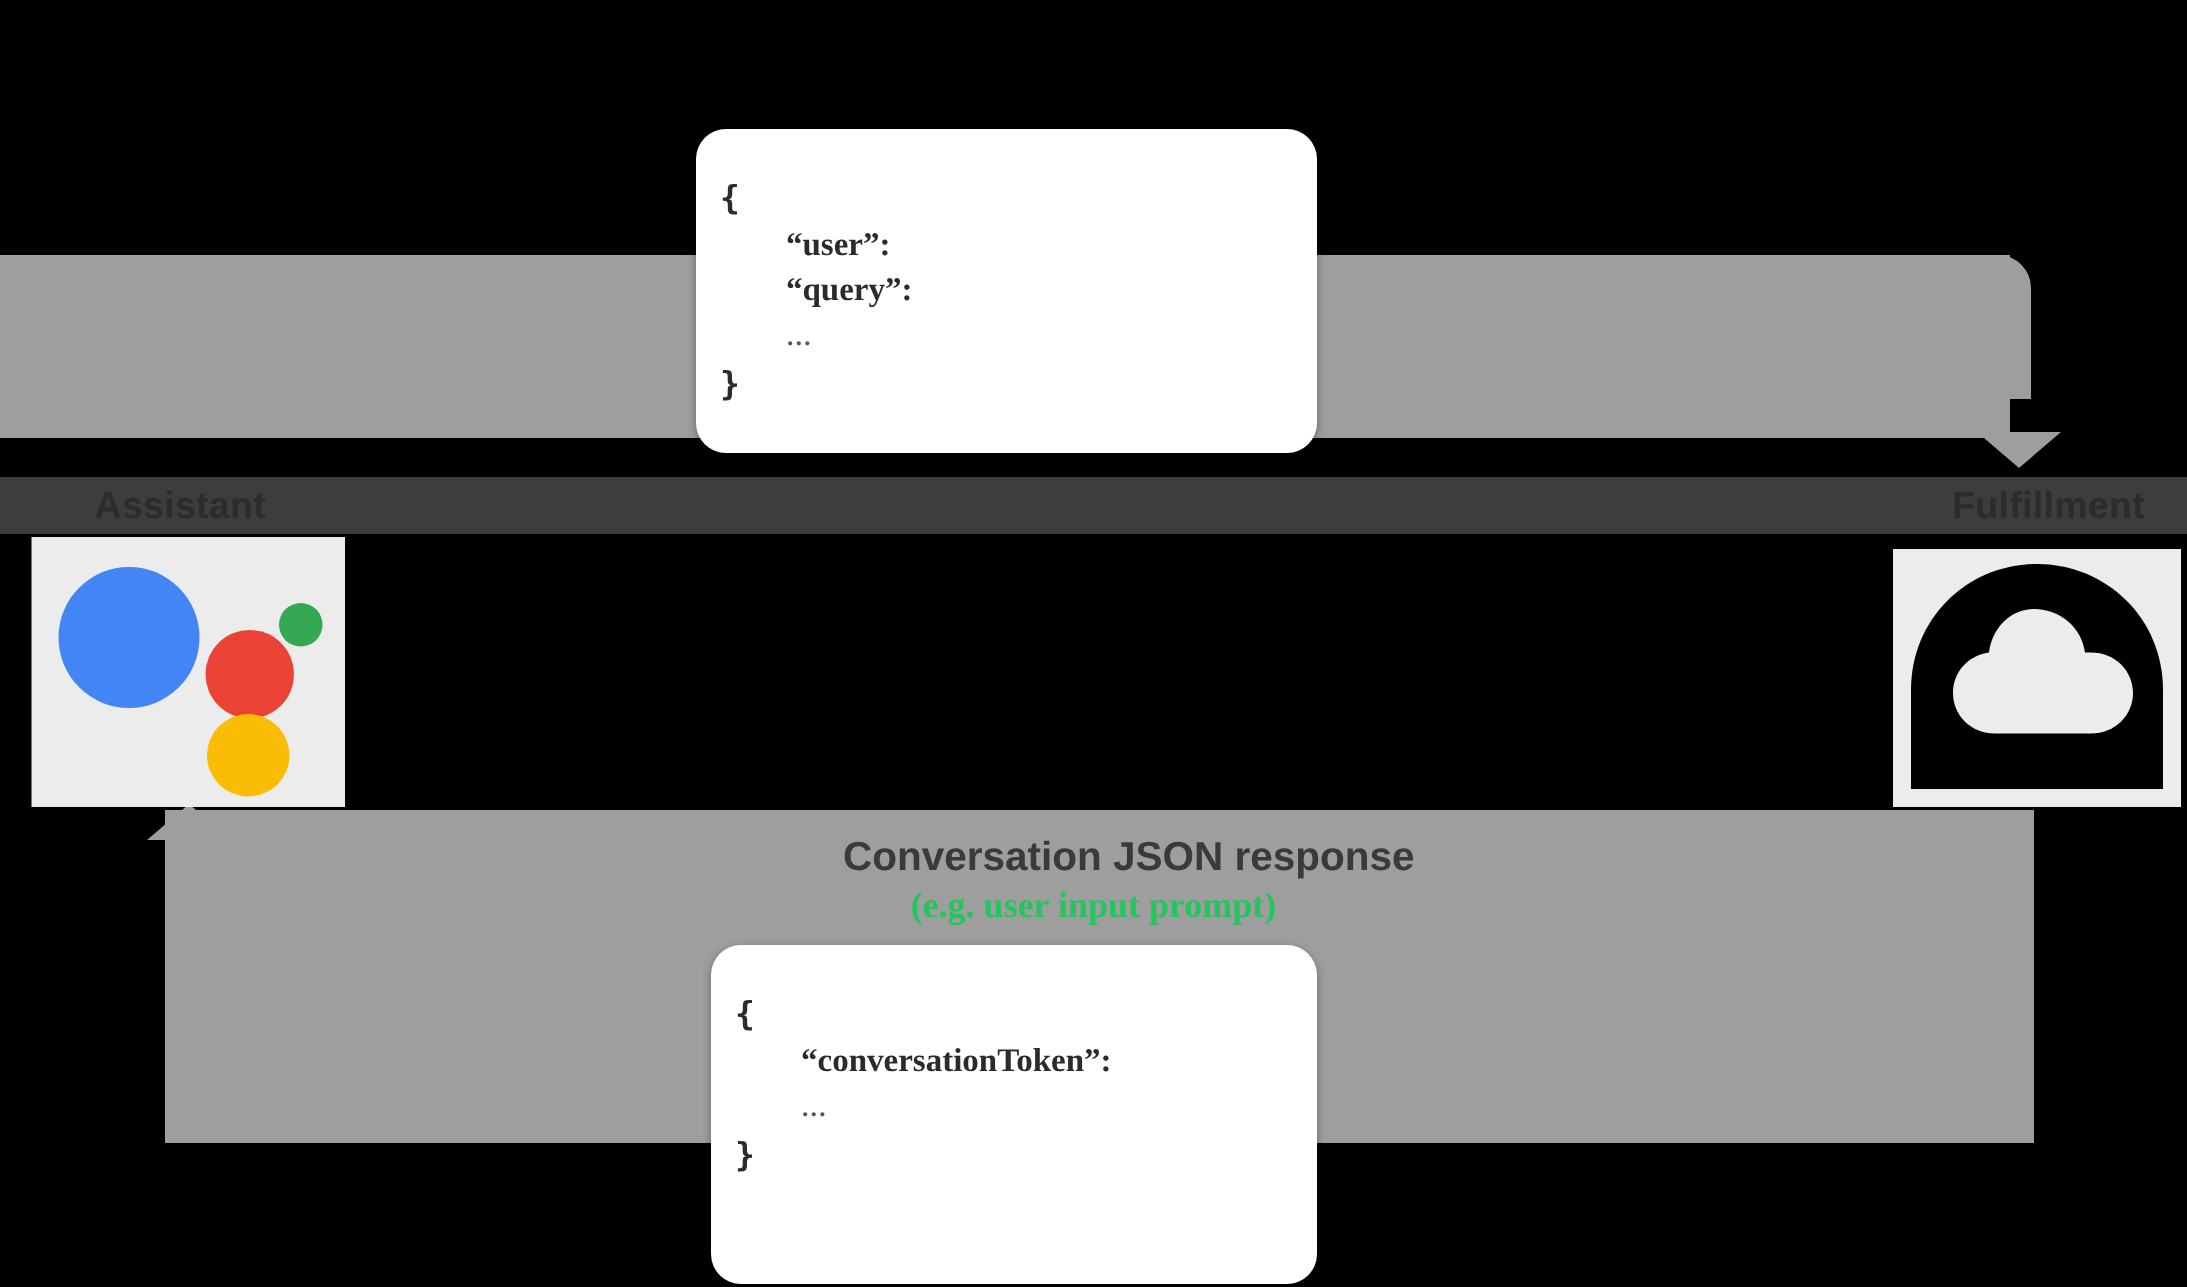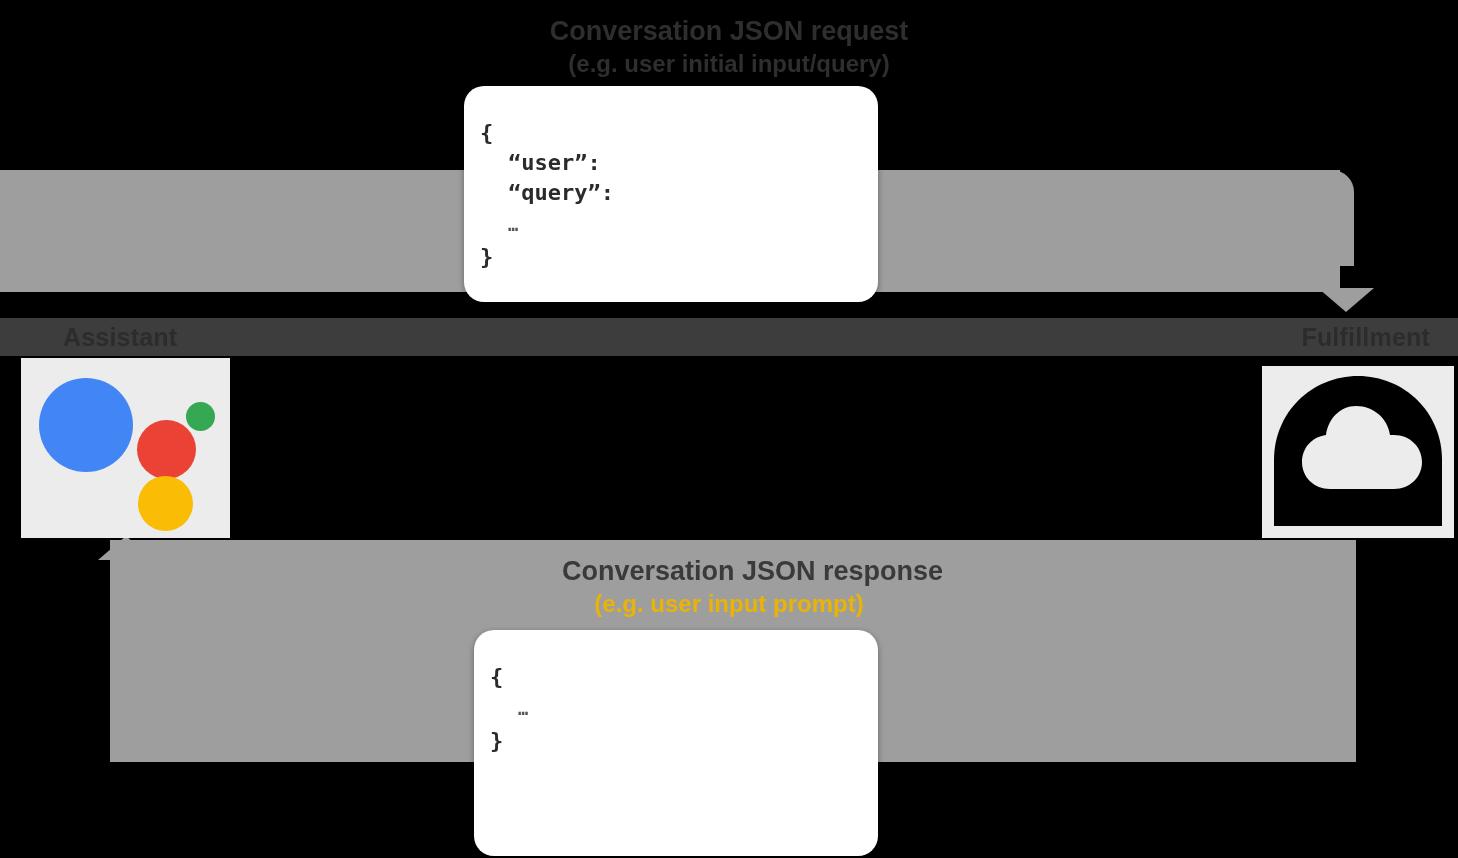--- a/index.html
+++ b/index.html
@@ -68,42 +68,42 @@
   }
   .caption .sub {
     display: block;
     font-size: 24px;
     line-height: 32px;
     font-weight: 700;
   }
   .caption.top-caption    { top: 14px; }
   .caption.bottom-caption { top: 554px; }
   .caption.bottom-caption .title { color: #3a3a3a; padding-left: 47px; }
-  .caption.bottom-caption .sub   { color: #eab308; }
+  .caption.bottom-caption .sub   { color: #22c55e; font-family: Liberation Serif, serif; }
 
   
   .json-card {
     position: absolute;
     background: #ffffff;
     border-radius: 20px;
     box-shadow: 0 2px 6px rgba(0,0,0,.35);
     font-family: "DejaVu Sans Mono", "Liberation Mono", monospace;
     font-size: 22px;
     font-weight: 700;
     color: #2b2b2b;
     box-sizing: border-box;
     padding: 32px 0 28px 0;
   }
   .json-card .line {
     display: block;
     line-height: 30px;
     white-space: pre;
     padding-left: 16px;
   }
-  .json-card .line.indent { padding-left: 44px; }
+  .json-card .line.indent { padding-left: 60px; font-family: Liberation Serif, serif; }
   .json-card .line.ellipsis {
     font-size: 17px;
     color: #555;
     line-height: 34px;
   }
   .json-top {
     left: 464px;
     top: 86px;
     width: 414px;
     height: 216px;
@@ -172,40 +172,37 @@
 
     <rect x="110" y="540" width="1246" height="222" fill="#9e9e9e"></rect>
     <path d="M 98 560 L 154 560 L 126 536 Z" fill="#9e9e9e"></path>
   </svg>
 
   <div class="band band-top"></div>
 
   <div class="node-label assistant">Assistant</div>
   <div class="node-label fulfillment">Fulfillment</div>
 
-  <div class="caption top-caption">
-    <span class="title">Conversation JSON request</span>
-    <span class="sub">(e.g. user initial input/query)</span>
-  </div>
 
   <div class="caption bottom-caption">
     <span class="title">Conversation JSON response</span>
     <span class="sub">(e.g. user input prompt)</span>
   </div>
 
   <div class="json-card json-top">
     <span class="line">{</span>
     <span class="line indent">“user”:</span>
     <span class="line indent">“query”:</span>
     <span class="line indent ellipsis">…</span>
     <span class="line">}</span>
   </div>
 
   <div class="json-card json-bottom">
     <span class="line">{</span>
+    <span class="line indent">“conversationToken”:</span>
     <span class="line indent ellipsis">…</span>
     <span class="line">}</span>
   </div>
 
   <div class="icon-tile assistant-tile">
     <div style="position:relative;width:100%;height:100%;">
       <span class="dot blue"></span>
       <span class="dot red"></span>
       <span class="dot green"></span>
       <span class="dot yellow"></span>

